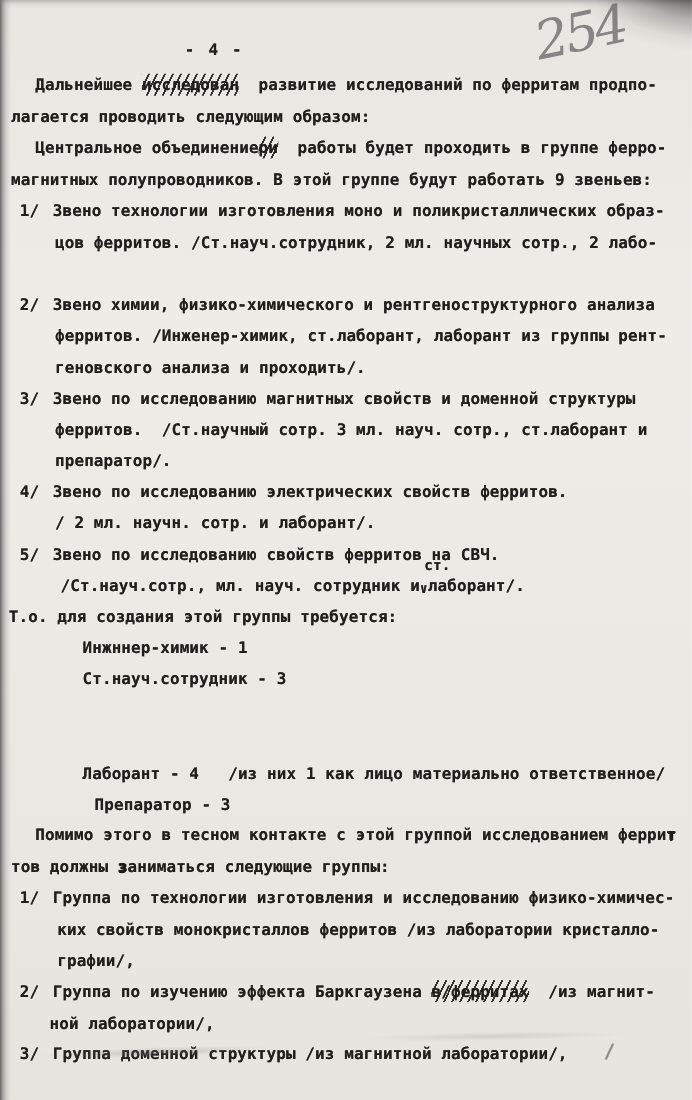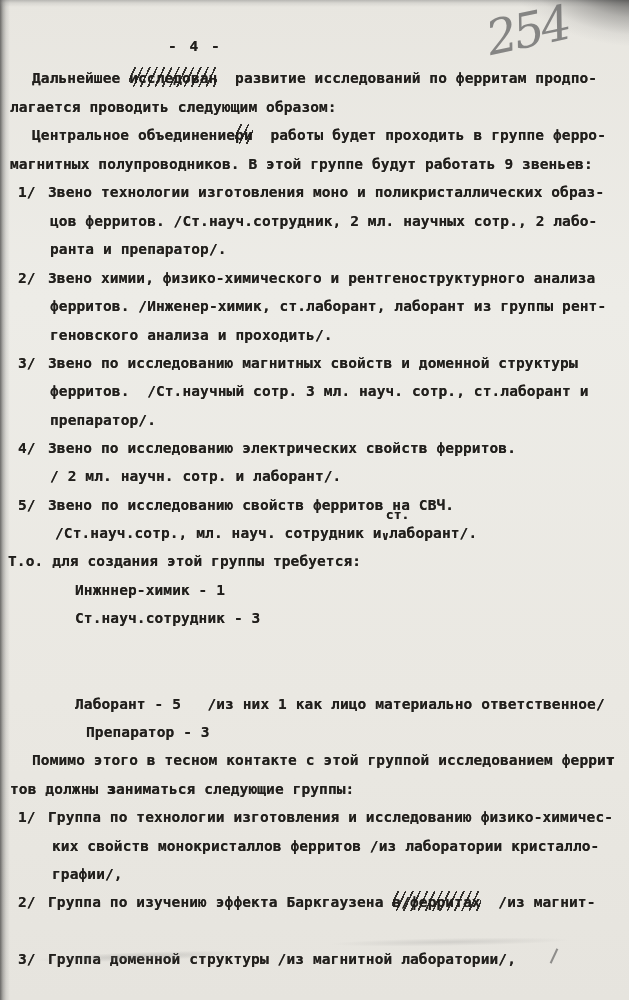--- a/index.html
+++ b/index.html
@@ -78,21 +78,20 @@
 
   <div class="ln" style="left:32px;top:68px"><span>Дальнейшее </span><span class="struck">исследован</span><span>  развитие исследований по ферритам продпо-</span></div>
   <div class="ln" style="left:10px;top:97px">лагается проводить следующим образом:</div>
 
   <div class="ln" style="left:32px;top:125px"><span>Центральное объединение</span><span class="struck">ри</span><span>  работы будет проходить в группе ферро-</span></div>
   <div class="ln" style="left:10px;top:154px">магнитных полупроводников. В этой группе будут работать 9 звеньев:</div>
 
   <div class="ln" style="left:18px;top:182px">1/</div>
   <div class="ln" style="left:48px;top:182px">Звено технологии изготовления моно и поликристаллических образ-</div>
   <div class="ln" style="left:50px;top:211px">цов ферритов. /Ст.науч.сотрудник, 2 мл. научных сотр., 2 лабо-</div>
-  <div class="ln" style="left:50px;top:239px">ранта и препаратор/.</div>
 
   <div class="ln" style="left:18px;top:268px">2/</div>
   <div class="ln" style="left:48px;top:268px">Звено химии, физико-химического и рентгеноструктурного анализа</div>
   <div class="ln" style="left:50px;top:296px">ферритов. /Инженер-химик, ст.лаборант, лаборант из группы рент-</div>
   <div class="ln" style="left:50px;top:325px">геновского анализа и проходить/.</div>
 
   <div class="ln" style="left:18px;top:353px">3/</div>
   <div class="ln" style="left:48px;top:353px">Звено по исследованию магнитных свойств и доменной структуры</div>
   <div class="ln" style="left:50px;top:381px">ферритов.  /Ст.научный сотр. 3 мл. науч. сотр., ст.лаборант и</div>
   <div class="ln" style="left:50px;top:410px">препаратор/.</div>
@@ -101,33 +100,34 @@
   <div class="ln" style="left:48px;top:438px">Звено по исследованию электрических свойств ферритов.</div>
   <div class="ln" style="left:50px;top:466px">/ 2 мл. научн. сотр. и лаборант/.</div>
 
   <div class="ln" style="left:18px;top:495px">5/</div>
   <div class="ln" style="left:48px;top:495px">Звено по исследованию свойств ферритов на СВЧ.</div>
   <div class="ln" style="left:55px;top:523px"><span>/Ст.науч.сотр., мл. науч. сотрудник и</span><span class="ins"><span class="above">ст.</span><span class="caret-mark">∨</span></span><span>лаборант/.</span></div>
 
   <div class="ln" style="left:8px;top:551px">Т.о. для создания этой группы требуется:</div>
   <div class="ln" style="left:75px;top:580px">Инжннер-химик - 1</div>
   <div class="ln" style="left:75px;top:608px">Ст.науч.сотрудник - 3</div>
-  <div class="ln" style="left:75px;top:694px">Лаборант - 5   /из них 1 как лицо материально ответственное/</div>
+  <div class="ln" style="left:75px;top:694px">Лаборант - 4   /из них 1 как лицо материально ответственное/</div>
   <div class="ln" style="left:86px;top:722px">Препаратор - 3</div>
 
   <div class="ln" style="left:32px;top:750px"><span>Помимо этого в тесном контакте с этой группой исследованием ферри</span><span class="heavy">т</span></div>
   <div class="ln" style="left:10px;top:779px"><span>тов должны </span><span class="heavy">з</span><span>аниматься следующие группы:</span></div>
 
   <div class="ln" style="left:18px;top:807px">1/</div>
   <div class="ln" style="left:48px;top:807px">Группа по технологии изготовления и исследованию физико-химичес-</div>
   <div class="ln" style="left:52px;top:836px">ких свойств монокристаллов ферритов /из лаборатории кристалло-</div>
   <div class="ln" style="left:52px;top:864px">графии/,</div>
 
   <div class="ln" style="left:18px;top:892px">2/</div>
   <div class="ln" style="left:48px;top:892px"><span>Группа по изучению эффекта Баркгаузена </span><span class="struck">в/ферритах</span><span>  /из магнит-</span></div>
+  <div class="ln" style="left:45px;top:921px">ной лаборатории/,</div>
 
   <div class="ln" style="left:18px;top:949px">3/</div>
   <div class="ln" style="left:48px;top:949px">Группа доменной структуры /из магнитной лаборатории/,</div>
 
   <div class="smudge s1"></div>
   <div class="smudge s2"></div>
   <div class="smudge s3"></div>
 
 </div>
 

